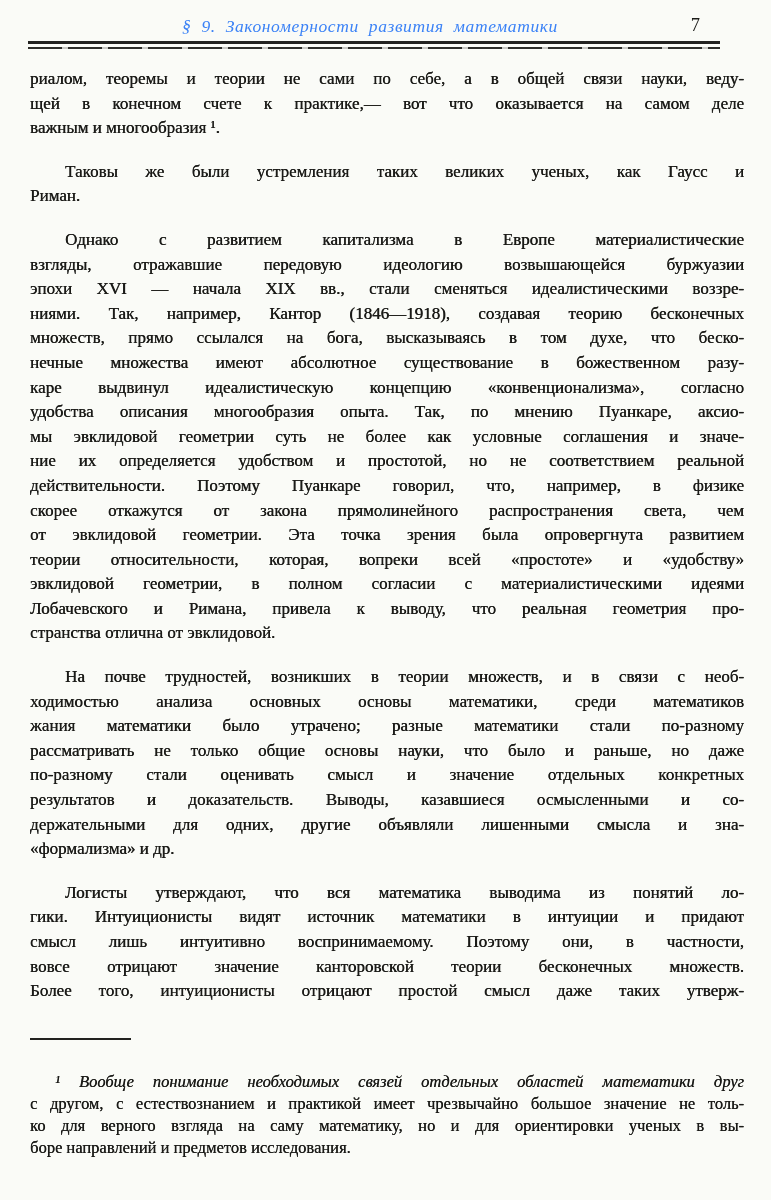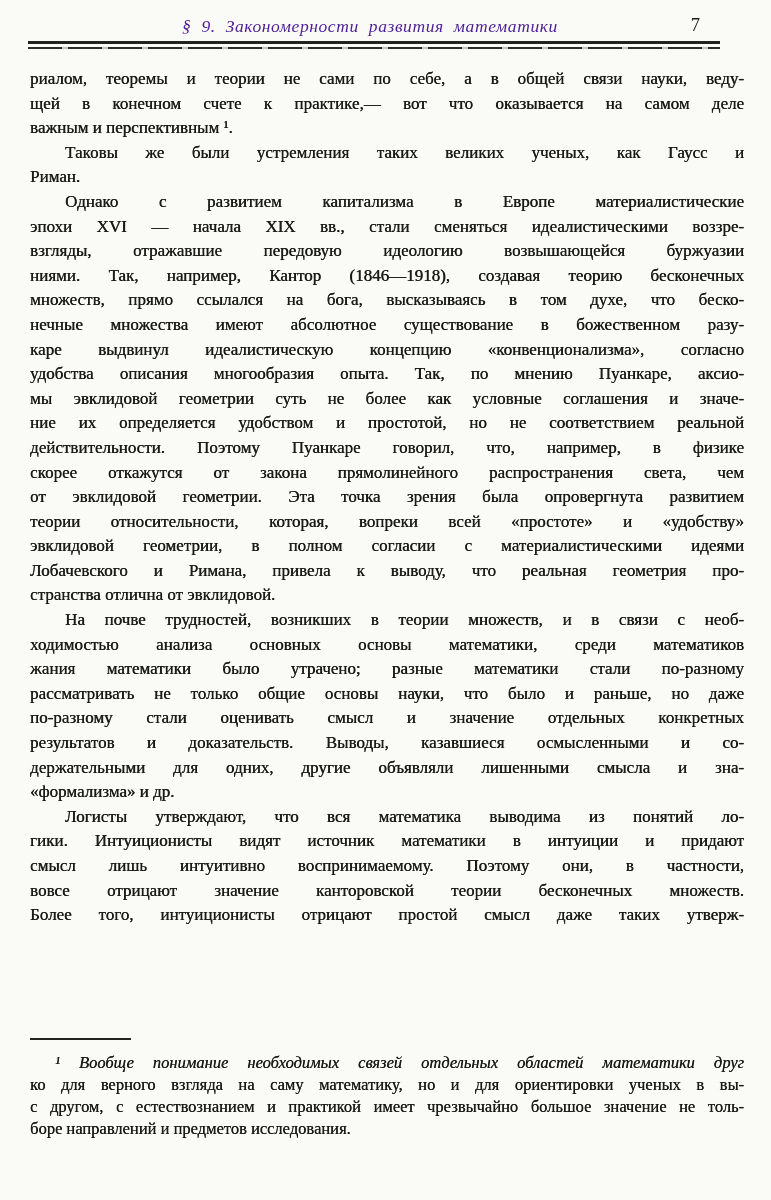--- a/index.html
+++ b/index.html
@@ -14,21 +14,21 @@
   }
   
   .head-title {
     position: absolute;
     top: 16px; left: 30px; width: 680px;
     text-align: center;
     font-style: italic;
     font-size: 17.5px;
     letter-spacing: 0.6px;
     word-spacing: 5px;
-    color: #4c1d95;
+    color: #3b82f6;
   }
   .page-number {
     position: absolute;
     top: 15px; left: 655px; width: 45px;
     text-align: right;
     font-size: 18.5px;
     color: #1b1b18;
   }
   .rule { position: absolute; left: 28px; width: 692px; }
   .rule-thick { top: 41px; height: 2.6px; background: #222220; }
@@ -45,21 +45,21 @@
     line-height: 24.6px;
     text-shadow: 0.35px 0 0 currentColor;
   }
   .line {
     text-align: justify;
     text-align-last: justify;
     height: 24.6px;
     overflow: hidden;
   }
   .line.flush { text-align-last: left; }
-  .line.indent { text-indent: 35px; }
+  .line.indent { text-indent: 35px; margin-top: 19px; }
   
   .footnote-sep {
     position: absolute;
     left: 30px; top: 1038px;
     width: 101px; height: 2.2px;
     background: #22221f;
   }
   .footnote-text {
     position: absolute;
     left: 30px; top: 1052px; width: 714px;
@@ -75,26 +75,26 @@
 
 <div class="page">
   <div class="head-title">§ 9. Закономерности развития математики</div>
   <div class="page-number">7</div>
   <div class="rule rule-thick"></div>
   <div class="rule rule-thin"></div>
 
   <div class="body-text">
       <div class="line">риалом, теоремы и теории не сами по себе, а в общей связи науки, веду-</div>
       <div class="line">щей в конечном счете к практике,— вот что оказывается на самом деле</div>
-      <div class="line flush">важным и перспективным ¹.</div>
+      <div class="line flush">важным и многообразия ¹.</div>
       <div class="line indent">Таковы же были устремления таких великих ученых, как Гаусс и</div>
       <div class="line flush">Риман.</div>
       <div class="line indent">Однако с развитием капитализма в Европе материалистические</div>
+      <div class="line">взгляды, отражавшие передовую идеологию возвышающейся буржуазии</div>
       <div class="line">эпохи XVI — начала XIX вв., стали сменяться идеалистическими воззре-</div>
-      <div class="line">взгляды, отражавшие передовую идеологию возвышающейся буржуазии</div>
       <div class="line">ниями. Так, например, Кантор (1846—1918), создавая теорию бесконечных</div>
       <div class="line">множеств, прямо ссылался на бога, высказываясь в том духе, что беско-</div>
       <div class="line">нечные множества имеют абсолютное существование в божественном разу-</div>
       <div class="line">каре выдвинул идеалистическую концепцию «конвенционализма», согласно</div>
       <div class="line">удобства описания многообразия опыта. Так, по мнению Пуанкаре, аксио-</div>
       <div class="line">мы эвклидовой геометрии суть не более как условные соглашения и значе-</div>
       <div class="line">ние их определяется удобством и простотой, но не соответствием реальной</div>
       <div class="line">действительности. Поэтому Пуанкаре говорил, что, например, в физике</div>
       <div class="line">скорее откажутся от закона прямолинейного распространения света, чем</div>
       <div class="line">от эвклидовой геометрии. Эта точка зрения была опровергнута развитием</div>
@@ -113,17 +113,17 @@
       <div class="line indent">Логисты утверждают, что вся математика выводима из понятий ло-</div>
       <div class="line">гики. Интуиционисты видят источник математики в интуиции и придают</div>
       <div class="line">смысл лишь интуитивно воспринимаемому. Поэтому они, в частности,</div>
       <div class="line">вовсе отрицают значение канторовской теории бесконечных множеств.</div>
       <div class="line">Более того, интуиционисты отрицают простой смысл даже таких утверж-</div>
     </div>
 
   <div class="footnote-sep"></div>
   <div class="footnote-text">
       <div class="line indent">¹ Вообще понимание необходимых связей отдельных областей математики друг</div>
+      <div class="line">с другом, с естествознанием и практикой имеет чрезвычайно большое значение не толь-</div>
       <div class="line">ко для верного взгляда на саму математику, но и для ориентировки ученых в вы-</div>
-      <div class="line">с другом, с естествознанием и практикой имеет чрезвычайно большое значение не толь-</div>
       <div class="line flush">боре направлений и предметов исследования.</div>
     </div>
 </div>
 
 </body></html>

